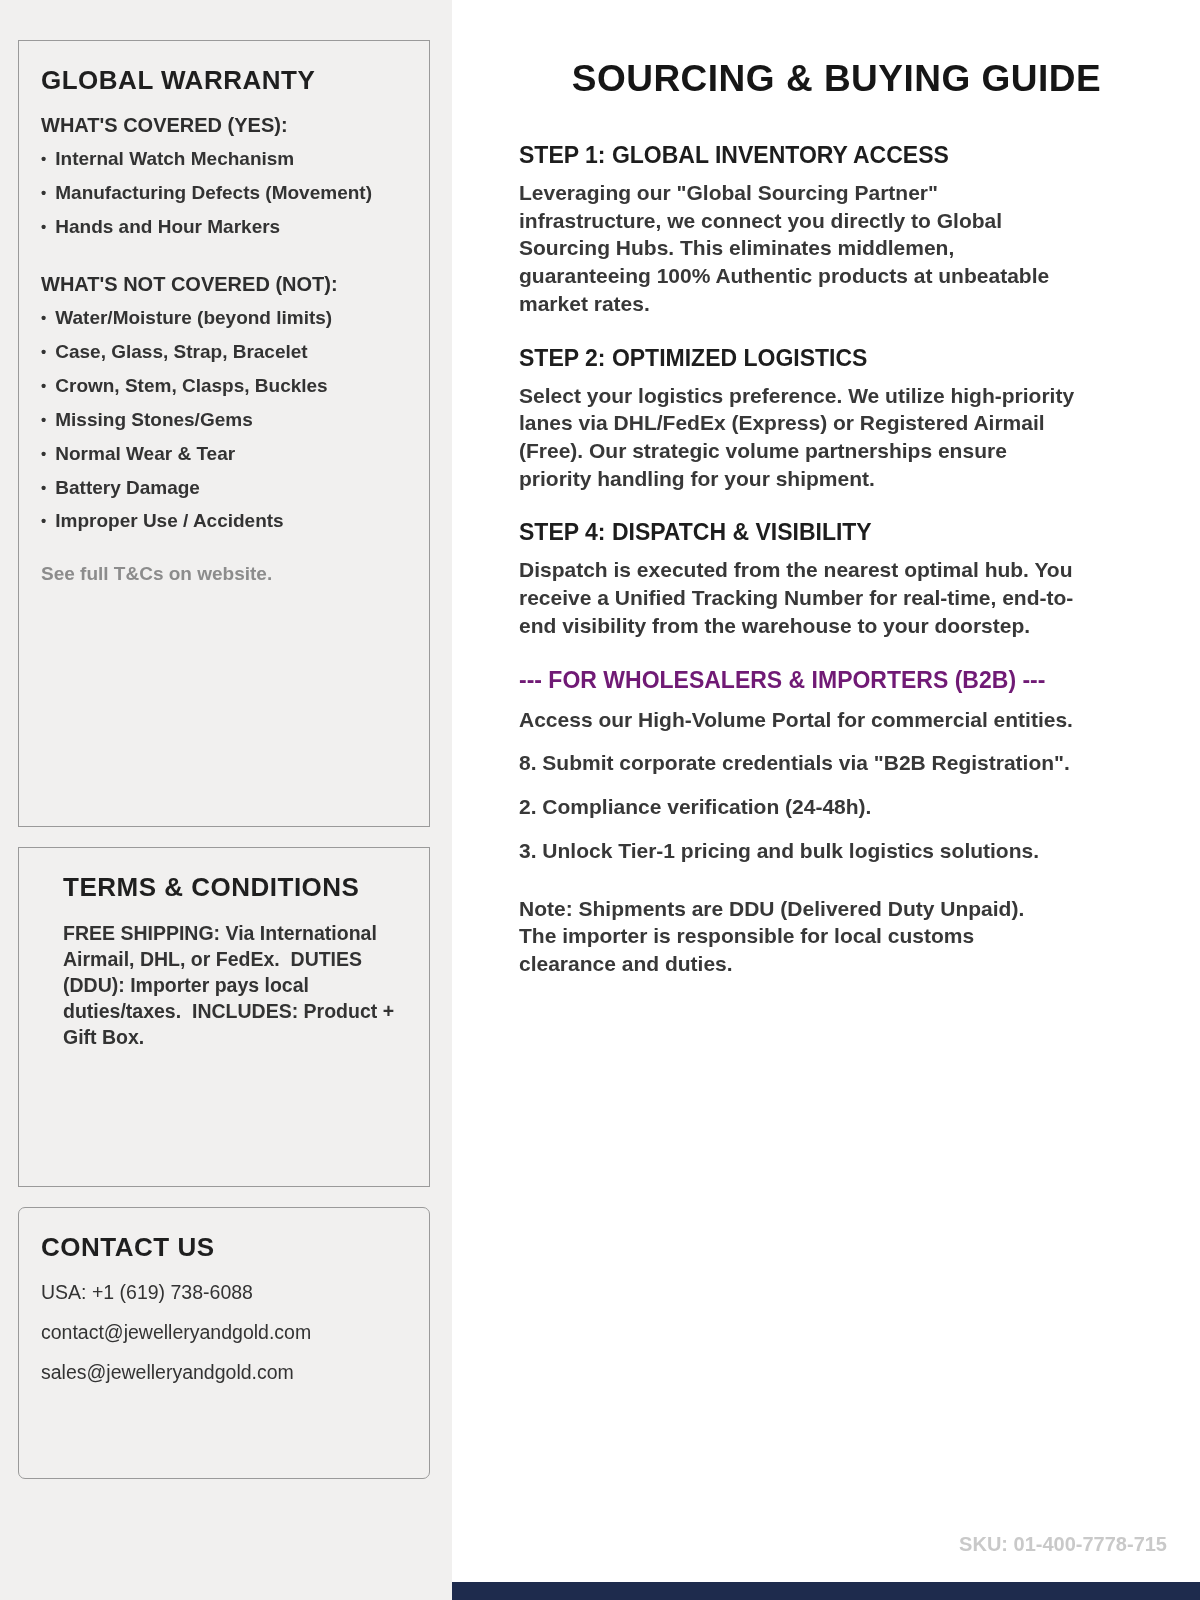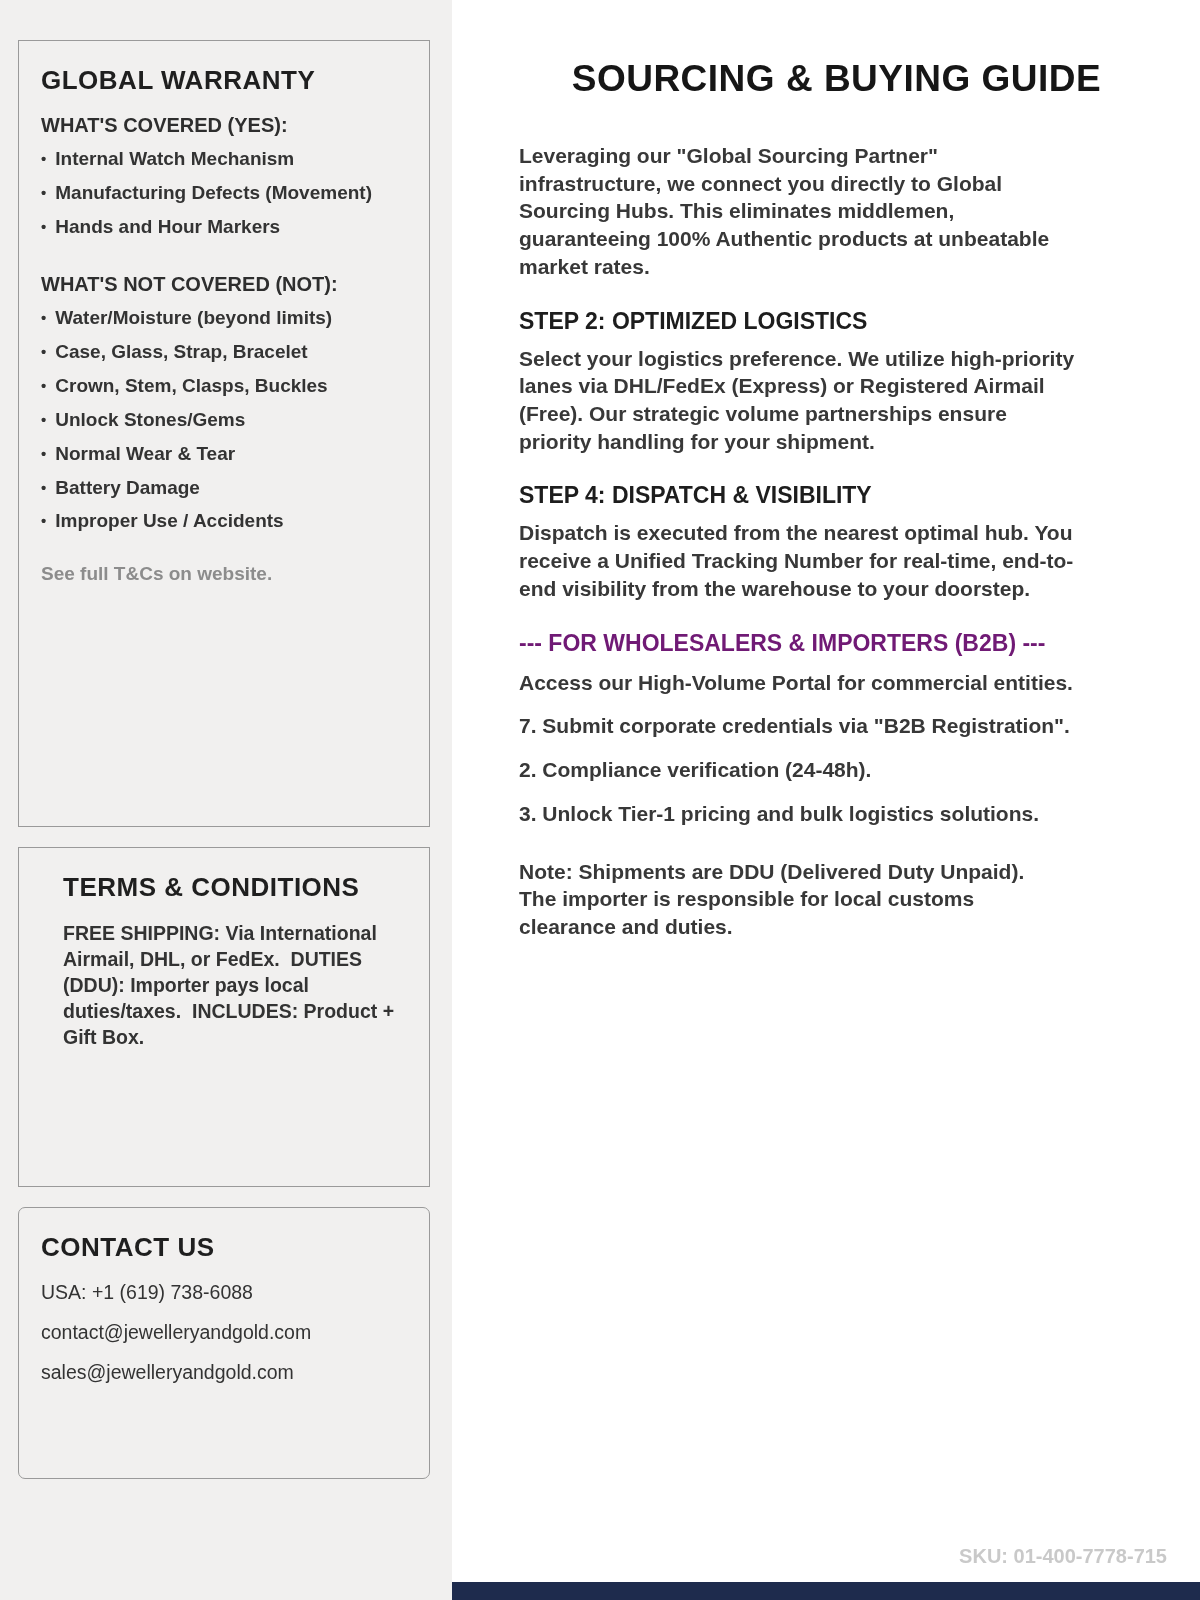--- a/index.html
+++ b/index.html
@@ -138,21 +138,21 @@
     font-size: 21px;
     font-weight: 700;
     line-height: 1.32;
     color: #383838;
   }
 
   
   .sku {
     position: absolute;
     right: 33px;
-    bottom: 32px;
+    bottom: 44px;
     font-size: 20px;
     font-weight: 700;
     color: #c9c9c9;
   }
   .footer-bar {
     position: absolute;
     left: 452px;
     right: 0;
     bottom: 0;
     height: 18px;
@@ -174,21 +174,21 @@
         <li>Internal Watch Mechanism</li>
         <li>Manufacturing Defects (Movement)</li>
         <li>Hands and Hour Markers</li>
       </ul>
 
       <h3 class="sub-heading second">WHAT'S NOT COVERED (NOT):</h3>
       <ul class="bullet-list">
         <li>Water/Moisture (beyond limits)</li>
         <li>Case, Glass, Strap, Bracelet</li>
         <li>Crown, Stem, Clasps, Buckles</li>
-        <li>Unlock Stones/Gems</li>
+        <li>Missing Stones/Gems</li>
         <li>Normal Wear &amp; Tear</li>
         <li>Battery Damage</li>
         <li>Improper Use / Accidents</li>
       </ul>
 
       <p class="footnote">See full T&amp;Cs on website.</p>
     </section>
 
     <section class="box box-terms">
       <h2 class="box-title">TERMS &amp; CONDITIONS</h2>
@@ -201,38 +201,39 @@
       <p class="contact-line">contact@jewelleryandgold.com</p>
       <p class="contact-line">sales@jewelleryandgold.com</p>
     </section>
 
   </aside>
 
   <main class="main">
     <h1 class="main-title">SOURCING &amp; BUYING GUIDE</h1>
 
     <section class="step">
+      <h2 class="step-heading">STEP 1: GLOBAL INVENTORY ACCESS</h2>
       <p class="step-body">Leveraging our "Global Sourcing Partner" infrastructure, we connect you directly to Global Sourcing Hubs. This eliminates middlemen, guaranteeing 100% Authentic products at unbeatable market rates.</p>
     </section>
 
     <section class="step">
       <h2 class="step-heading">STEP 2: OPTIMIZED LOGISTICS</h2>
       <p class="step-body">Select your logistics preference. We utilize high-priority lanes via DHL/FedEx (Express) or Registered Airmail (Free). Our strategic volume partnerships ensure priority handling for your shipment.</p>
     </section>
 
 
     <section class="step">
       <h2 class="step-heading">STEP 4: DISPATCH &amp; VISIBILITY</h2>
       <p class="step-body">Dispatch is executed from the nearest optimal hub. You receive a Unified Tracking Number for real-time, end-to-end visibility from the warehouse to your doorstep.</p>
     </section>
 
     <section class="b2b">
       <h2 class="b2b-heading">--- FOR WHOLESALERS &amp; IMPORTERS (B2B) ---</h2>
       <p class="b2b-line">Access our High-Volume Portal for commercial entities.</p>
-      <p class="b2b-line">7. Submit corporate credentials via "B2B Registration".</p>
+      <p class="b2b-line">8. Submit corporate credentials via "B2B Registration".</p>
       <p class="b2b-line">2. Compliance verification (24-48h).</p>
       <p class="b2b-line">3. Unlock Tier-1 pricing and bulk logistics solutions.</p>
       <p class="b2b-note">Note: Shipments are DDU (Delivered Duty Unpaid). The importer is responsible for local customs clearance and duties.</p>
     </section>
   </main>
 
   <div class="sku">SKU: 01-400-7778-715</div>
   <div class="footer-bar"></div>
 
 </div>

